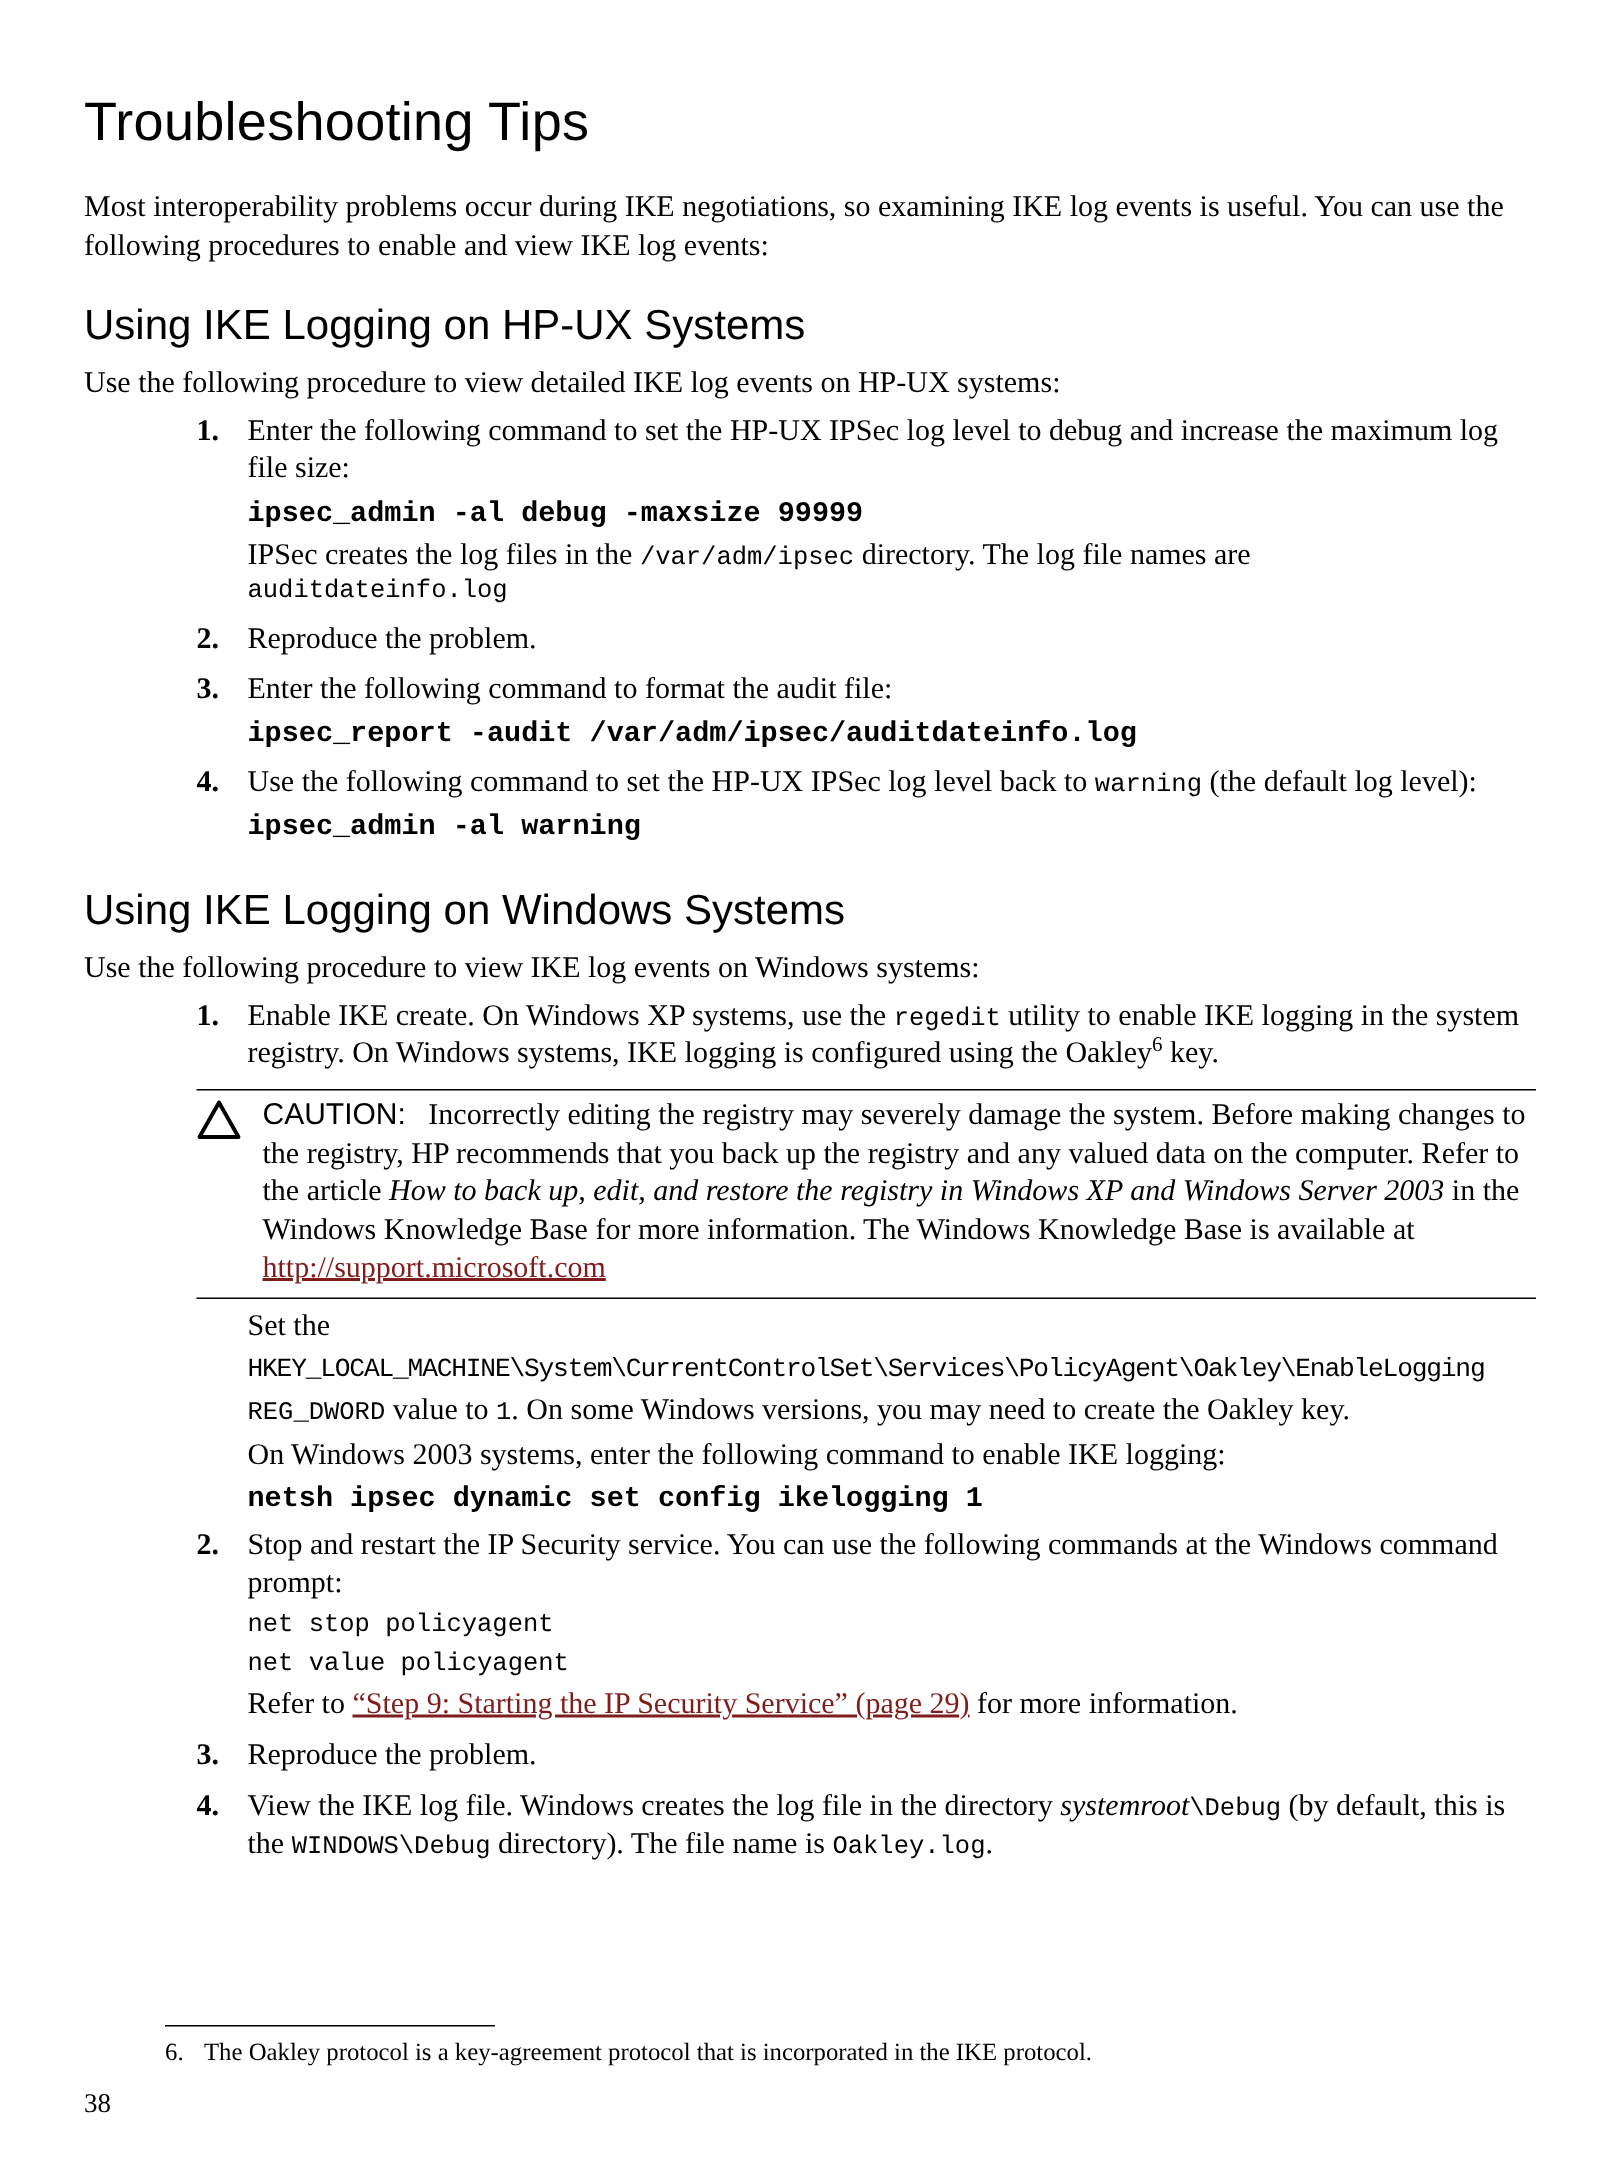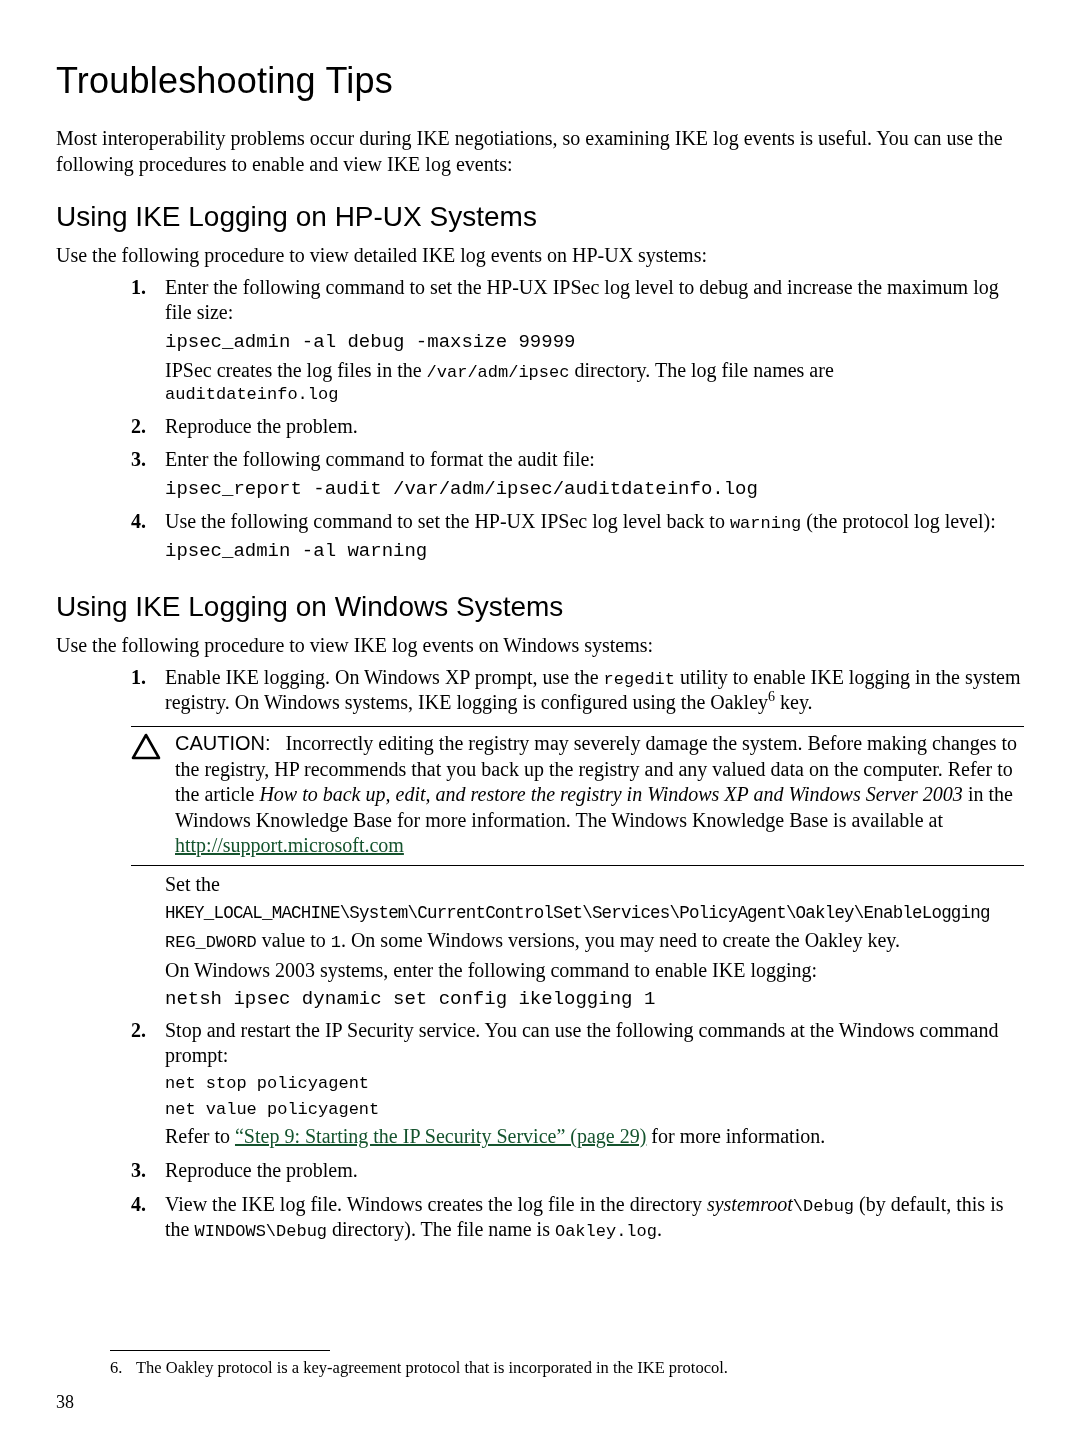--- a/index.html
+++ b/index.html
@@ -57,21 +57,21 @@
     flex: 1;
   }
   .li-body > p { margin: 0 0 4px 0; }
   .mono {
     font-family: "Courier New", Courier, monospace;
     font-size: 17px;
   }
   .mono-bold {
     font-family: "Courier New", Courier, monospace;
     font-size: 19px;
-    font-weight: 400;
+    font-weight: 700;
   }
   .mono-sm {
     font-family: "Courier New", Courier, monospace;
     font-size: 17.5px;
     letter-spacing: -0.8px;
   }
   .caution-block {
     margin: 6px 0 6px 75px;
     border-top: 1.5px solid #000;
     border-bottom: 1.5px solid #000;
@@ -81,21 +81,21 @@
   }
   .caution-icon {
     width: 34px;
     flex: 0 0 34px;
     padding-top: 2px;
   }
   .caution-icon svg { display: block; }
   .caution-body p { margin: 0; }
   .bold { font-weight: 400; }
   .italic { font-style: italic; }
-  .link { color: #14532d; text-decoration: underline; }
+  .link { color: #7f1d1d; text-decoration: underline; }
   a.link { cursor: pointer; }
   sup { font-size: 0.7em; line-height: 0; }
   .after-caution {
     margin-left: 109px;
   }
   .after-caution p { margin: 0 0 4px 0; }
   .indent-code {
     margin-left: 24px;
   }
   .footnote-area {
@@ -156,36 +156,36 @@
       <span class="num">3.</span>
       <div class="li-body">
         <p>Enter the following command to format the audit file:</p>
         <p class="mono-bold">ipsec_report -audit /var/adm/ipsec/auditdateinfo.log</p>
       </div>
     </li>
     <li>
       <span class="num">4.</span>
       <div class="li-body">
         <p>
-          <span>Use the following command to set the HP-UX IPSec log level back to </span><span class="mono">warning</span><span> (the protocol log level):</span>
+          <span>Use the following command to set the HP-UX IPSec log level back to </span><span class="mono">warning</span><span> (the default log level):</span>
         </p>
         <p class="mono-bold">ipsec_admin -al warning</p>
       </div>
     </li>
   </ol>
 
   <h2 class="sub-title">Using IKE Logging on Windows Systems</h2>
   <p class="para body-indent">Use the following procedure to view IKE log events on Windows systems:</p>
 
   <ol class="num-list">
     <li>
       <span class="num">1.</span>
       <div class="li-body">
         <p>
-          <span>Enable IKE logging. On Windows XP prompt, use the </span><span class="mono">regedit</span><span> utility to enable IKE logging in the system registry. On Windows systems, IKE logging is configured using the Oakley</span><sup>6</sup><span> key.</span>
+          <span>Enable IKE create. On Windows XP systems, use the </span><span class="mono">regedit</span><span> utility to enable IKE logging in the system registry. On Windows systems, IKE logging is configured using the Oakley</span><sup>6</sup><span> key.</span>
         </p>
       </div>
     </li>
   </ol>
 
   <div class="caution-block">
     <div class="caution-icon">
       <svg width="30" height="28" viewBox="0 0 30 28">
         <polygon points="15,2 28,25 2,25" fill="none" stroke="#000" stroke-width="2.6" stroke-linejoin="round"></polygon>
       </svg>

